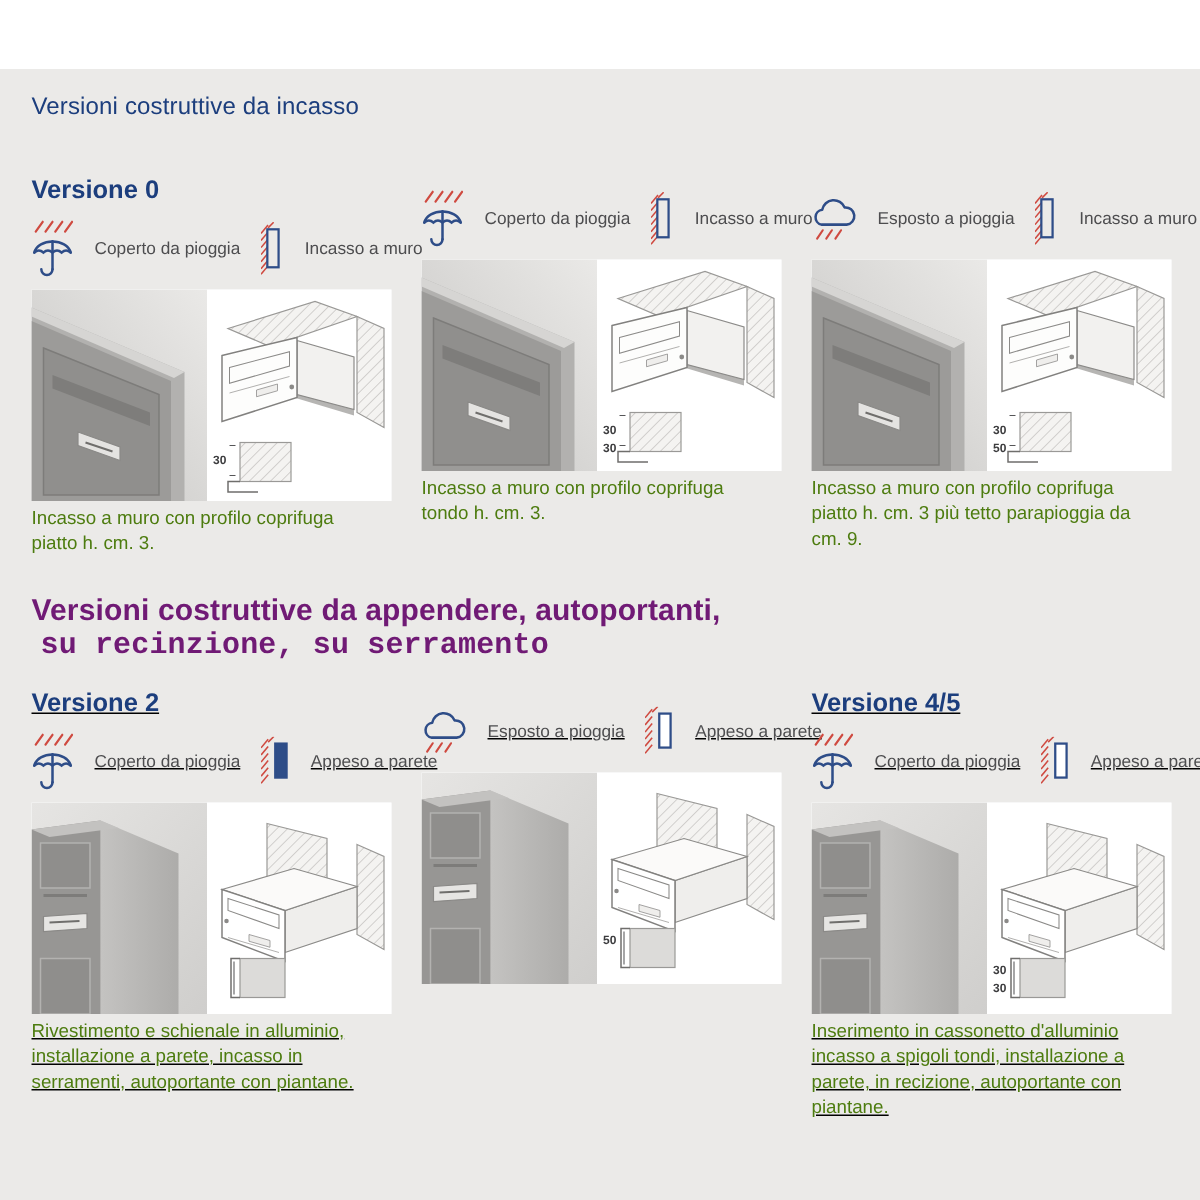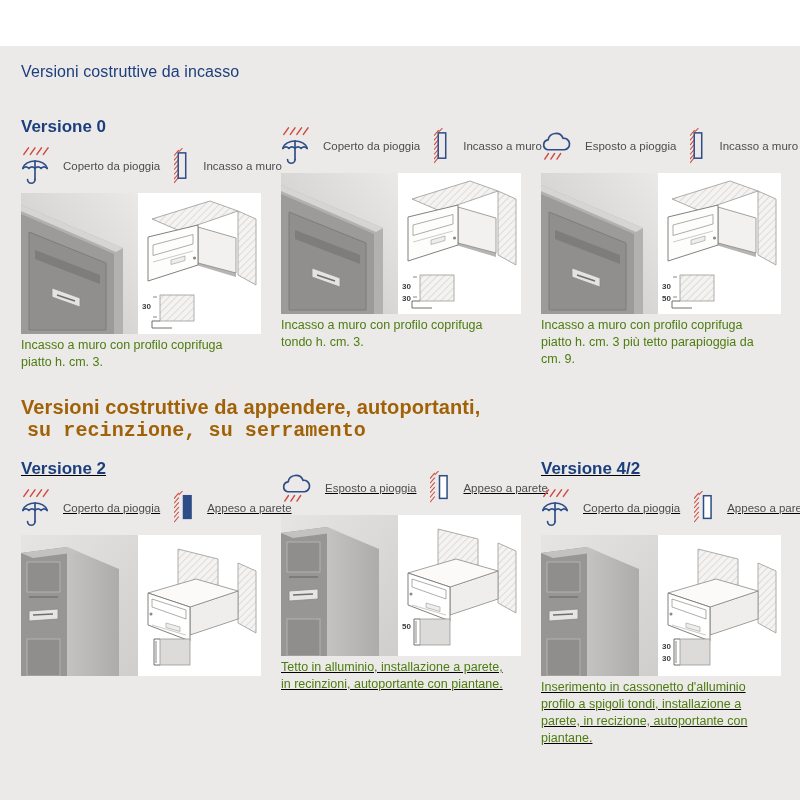--- a/index.html
+++ b/index.html
@@ -13,21 +13,21 @@
     margin-top:34px; }
   .cards-row.second { margin-top:16px;text-decoration:underline; }
   h3.vtitle { color:#1c3e7d; font-size:17px; font-weight:800; line-height:20px; }
   .icons { display:flex; align-items:center; margin-top:7px; height:44px; }
   .icons .ic { flex:0 0 auto; display:flex; align-items:center; }
   .ilabel { color:#4d4d4f; font-size:11.5px; margin-left:14px; margin-right:14px; white-space:nowrap; }
   .figure { margin-top:5px; width:240px; height:141px; display:flex; background:#ffffff;justify-content:space-between; }
   .fig-photo { width:117px; height:141px; display:block; }
   .fig-draw { width:123px; height:141px; display:block; }
   .caption { margin-top:3px; width:234px; color:#4d7c0f; font-size:12.5px; line-height:17px; }
-  h2.section-title2 { color:#a16207; font-size:20px; line-height:24px; font-weight:800;
+  h2.section-title2 { color:#701a75; font-size:20px; line-height:24px; font-weight:800;
     margin-top:24px; letter-spacing:.1px; }
   .dim { font-size:8px; fill:#3c3c3e; font-weight:bold; font-family:"Liberation Sans",sans-serif; }
   
   .card-3 { --mount-fill:#2e4d88; }
   svg.icon { display:block; }
   .hidden-defs { position:absolute; width:0; height:0; overflow:hidden; }
 </style>
 </head>
 <body>
 
@@ -279,20 +279,21 @@
         <div class="figure">
           <svg class="fig-photo" viewBox="0 0 117 141">
               <use href="#sym-photo-column"></use>
             </svg>
           <svg class="fig-draw" viewBox="0 0 123 141">
             <use href="#sym-draw-hung"></use>
             <text class="dim" x="4" y="114"></text>
             <text class="dim" x="4" y="126"></text>
           </svg>
         </div>
+        <p class="caption">Rivestimento e schienale in alluminio, installazione a parete, incasso in serramenti, autoportante con piantane.</p>
       </section>
 
       <section class="card card-4">
         <div class="icons">
           <span class="ic">
               <svg class="icon" width="30" height="30">
                 <use href="#sym-cloud"></use>
               </svg>
             </span>
           <span class="ilabel">Esposto a pioggia</span>
@@ -306,25 +307,24 @@
         <div class="figure">
           <svg class="fig-photo" viewBox="0 0 117 141">
               <use href="#sym-photo-column"></use>
             </svg>
           <svg class="fig-draw" viewBox="0 0 123 141">
             <use href="#sym-draw-hung"></use>
             <text class="dim" x="4" y="114">50</text>
             <text class="dim" x="4" y="126"></text>
           </svg>
         </div>
-        <p class="caption">Tetto in alluminio, installazione a parete, in recinzioni, autoportante con piantane.</p>
       </section>
 
       <section class="card card-5">
-        <h3 class="vtitle">Versione 4/2</h3>
+        <h3 class="vtitle">Versione 4/5</h3>
         <div class="icons">
           <span class="ic">
               <svg class="icon" width="28" height="41">
                 <use href="#sym-umbrella"></use>
               </svg>
             </span>
           <span class="ilabel">Coperto da pioggia</span>
           <span class="ic">
               <svg class="icon" width="19" height="34">
                 <use href="#sym-wall-hung"></use>
@@ -335,18 +335,18 @@
         <div class="figure">
           <svg class="fig-photo" viewBox="0 0 117 141">
               <use href="#sym-photo-column"></use>
             </svg>
           <svg class="fig-draw" viewBox="0 0 123 141">
             <use href="#sym-draw-hung"></use>
             <text class="dim" x="4" y="114">30</text>
             <text class="dim" x="4" y="126">30</text>
           </svg>
         </div>
-        <p class="caption">Inserimento in cassonetto d'alluminio profilo a spigoli tondi, installazione a parete, in recizione, autoportante con piantane.</p>
+        <p class="caption">Inserimento in cassonetto d'alluminio incasso a spigoli tondi, installazione a parete, in recizione, autoportante con piantane.</p>
       </section>
     </div>
 
   </div>
 </div>
 
 </body></html>

